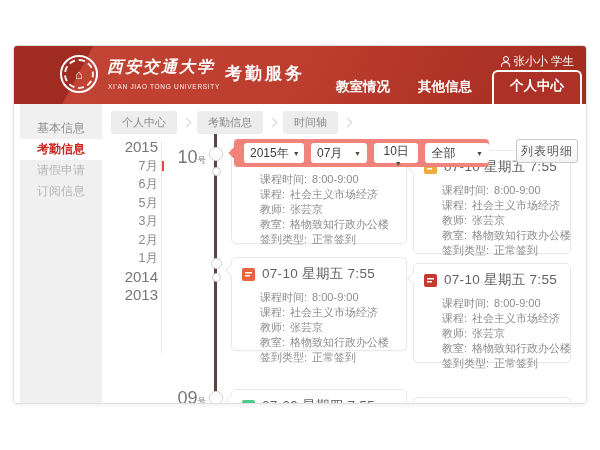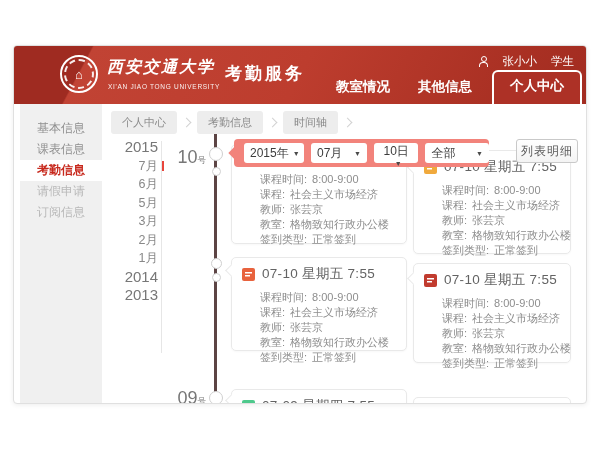--- a/index.html
+++ b/index.html
@@ -12,21 +12,21 @@
   
   .header{position:absolute;left:0;top:0;right:0;height:58px;z-index:4;
     background:linear-gradient(118deg,#9f2b21 0%,#9f2b21 13%,#c14334 13.3%,#bd3d2e 50%,#a93023 86%,#a22c21 100%);}
   .seal{position:absolute;left:46px;top:9px;width:38px;height:38px;border:2px solid #fff;border-radius:50%;box-sizing:border-box;}
   .seal::before{content:'';position:absolute;inset:2px;border:2px dashed rgba(255,255,255,.9);border-radius:50%;}
   .seal-glyph{position:absolute;inset:0;display:flex;align-items:center;justify-content:center;color:#fff;font-size:13px;}
   .uni-cn{position:absolute;left:93px;top:11px;color:#fff;font-size:16px;font-weight:bold;font-style:italic;
           letter-spacing:2px;font-family:"DejaVu Serif","Liberation Serif",serif;white-space:nowrap;}
   .uni-en{position:absolute;left:94px;top:37px;color:rgba(255,255,255,.93);font-size:6.5px;letter-spacing:.7px;white-space:nowrap;}
   .svc{position:absolute;left:211px;top:16px;color:#fff;font-size:17px;font-weight:bold;letter-spacing:3px;white-space:nowrap;}
-  .user{position:absolute;right:12px;top:8px;display:flex;align-items:center;gap:14px;color:#fff;font-size:11.5px;}
+  .user{position:absolute;right:12px;top:8px;display:flex;align-items:center;gap:3px;color:#fff;font-size:11.5px;}
   .person-icon{position:relative;width:11px;height:11px;display:inline-block;}
   .person-icon::before{content:'';position:absolute;top:0;left:3px;width:4px;height:4px;border:1px solid #fff;border-radius:50%;}
   .person-icon::after{content:'';position:absolute;bottom:0;left:1px;width:7px;height:4px;border:1px solid #fff;border-bottom:none;border-radius:4px 4px 0 0;}
   .nav{position:absolute;right:4px;bottom:0;display:flex;align-items:flex-end;}
   .nav-item{color:#fff;font-size:13.5px;font-weight:bold;padding:6px 14px 8px;white-space:nowrap;cursor:pointer;}
   .nav-item.active{border:2px solid #fff;border-bottom:none;border-radius:6px 6px 0 0;background:#ad3126;
                    padding:5px 16px 9px;margin-left:6px;}
 
   
   .sidebar{position:absolute;left:6px;top:58px;width:82px;bottom:0;background:#f0f0f0;z-index:1;padding-top:14px;box-sizing:border-box;}
@@ -103,21 +103,20 @@
       </div>
       <div class="nav" id="nav">
           <div class="nav-item">教室情况</div>
           <div class="nav-item">其他信息</div>
           <div class="nav-item active">个人中心</div>
         </div>
     </div>
 
     <div class="sidebar" id="sidebar">
         <div class="side-item normal">基本信息</div>
-        <div class="side-item normal">课表信息</div>
         <div class="side-item active">考勤信息</div>
         <div class="side-item muted">请假申请</div>
         <div class="side-item muted">订阅信息</div>
       </div>
 
     <div class="crumbs" id="crumbs">
         <div class="crumb">个人中心</div>
         <div class="crumb-sep"></div>
         <div class="crumb">考勤信息</div>
         <div class="crumb-sep"></div>

